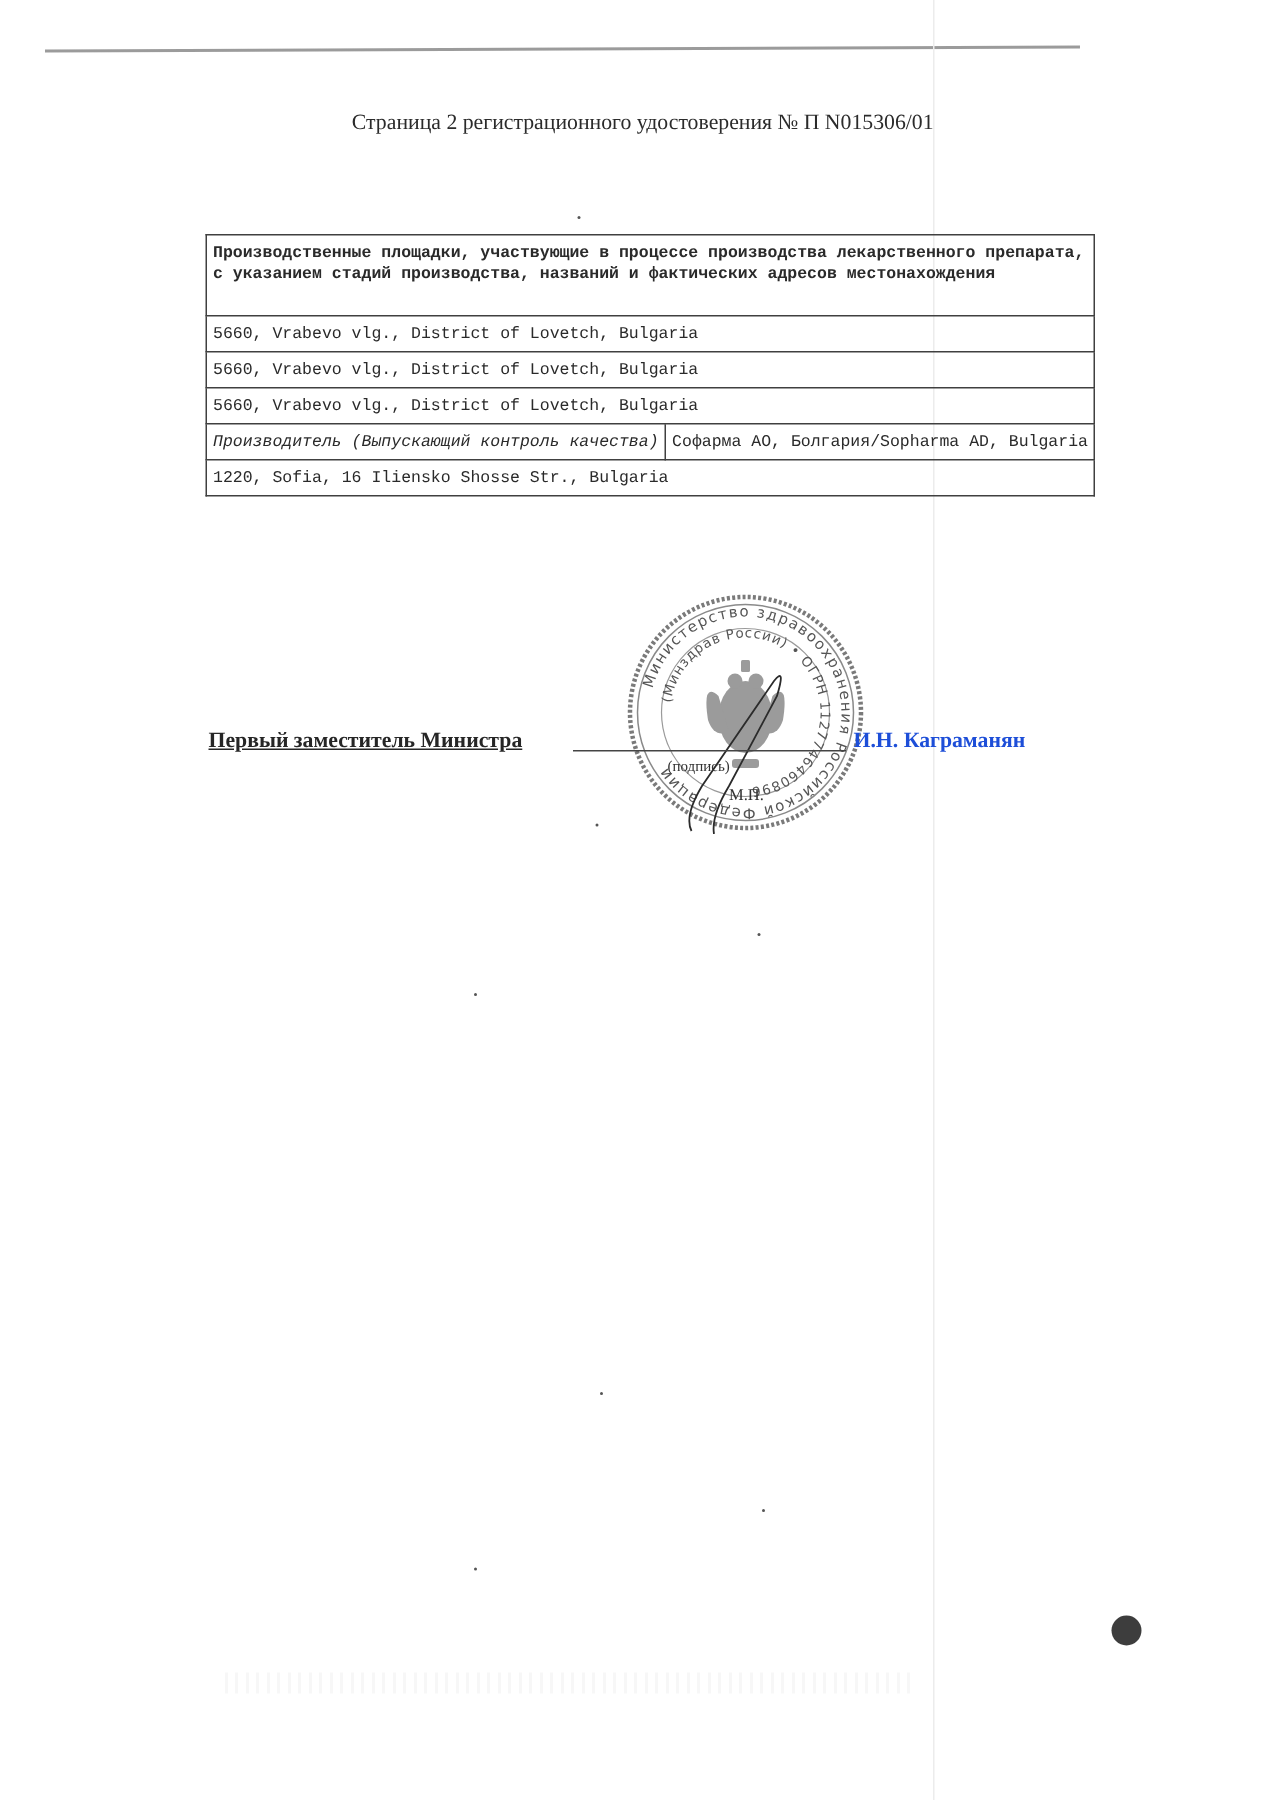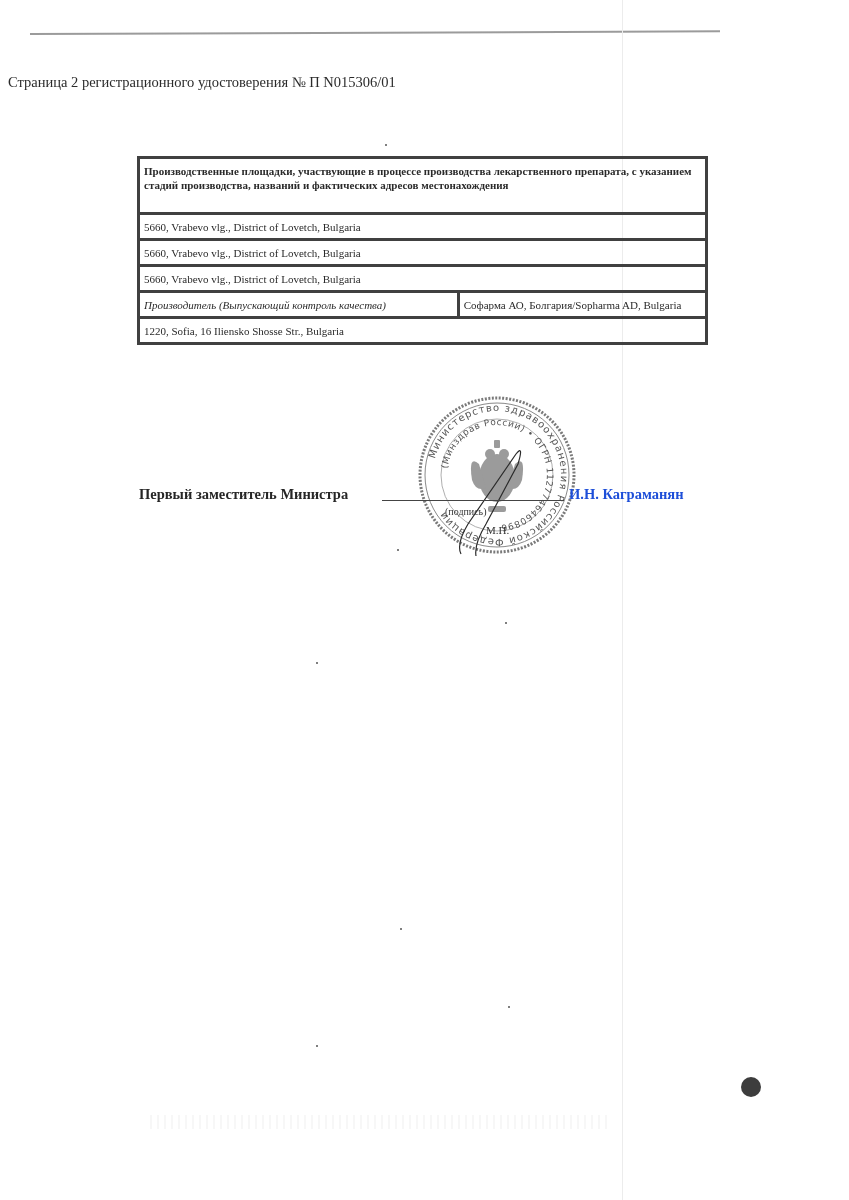--- a/index.html
+++ b/index.html
@@ -32,21 +32,21 @@
       top: 0;
       width: 1px;
       height: 1200px;
       background: #ececec;
     }
     .page-heading {
       position: absolute;
       left: 0;
       width: 849px;
       top: 74px;
-      text-align: left;
+      text-align: center;
       font-size: 14.5px;
       color: #2b2b2b;
       padding-left: 8px;
       box-sizing: border-box;
     }
     .stray-dot {
       position: absolute;
       width: 2px;
       height: 2px;
       background: #555;
@@ -55,25 +55,26 @@
     table.sites {
       position: absolute;
       left: 137px;
       top: 156px;
       width: 571px;
       border-collapse: collapse;
       font-size: 11px;
       color: #2a2a2a;
     }
     table.sites td {
-      border: 3px solid #404040;
+      border: 1px solid #404040;
       padding: 0 4px;
       height: 23px;
       vertical-align: middle;
       white-space: nowrap;
+      font-family: Liberation Mono, monospace;
     }
     table.sites td.header-cell {
       font-weight: bold;
       height: 48px;
       vertical-align: top;
       padding-top: 5px;
       line-height: 14px;
       white-space: normal;
       font-size: 11px;
     }
@@ -84,20 +85,21 @@
     table.sites td.org {
       width: 240px;
     }
     .signature-block {
       position: absolute;
       top: 486px;
       left: 139px;
       font-weight: bold;
       font-size: 14.5px;
       color: #262626;
+      text-decoration: underline;
     }
     .sign-line {
       position: absolute;
       left: 382px;
       top: 500px;
       width: 182px;
       border-top: 1px solid #444;
     }
     .signer-name {
       position: absolute;

